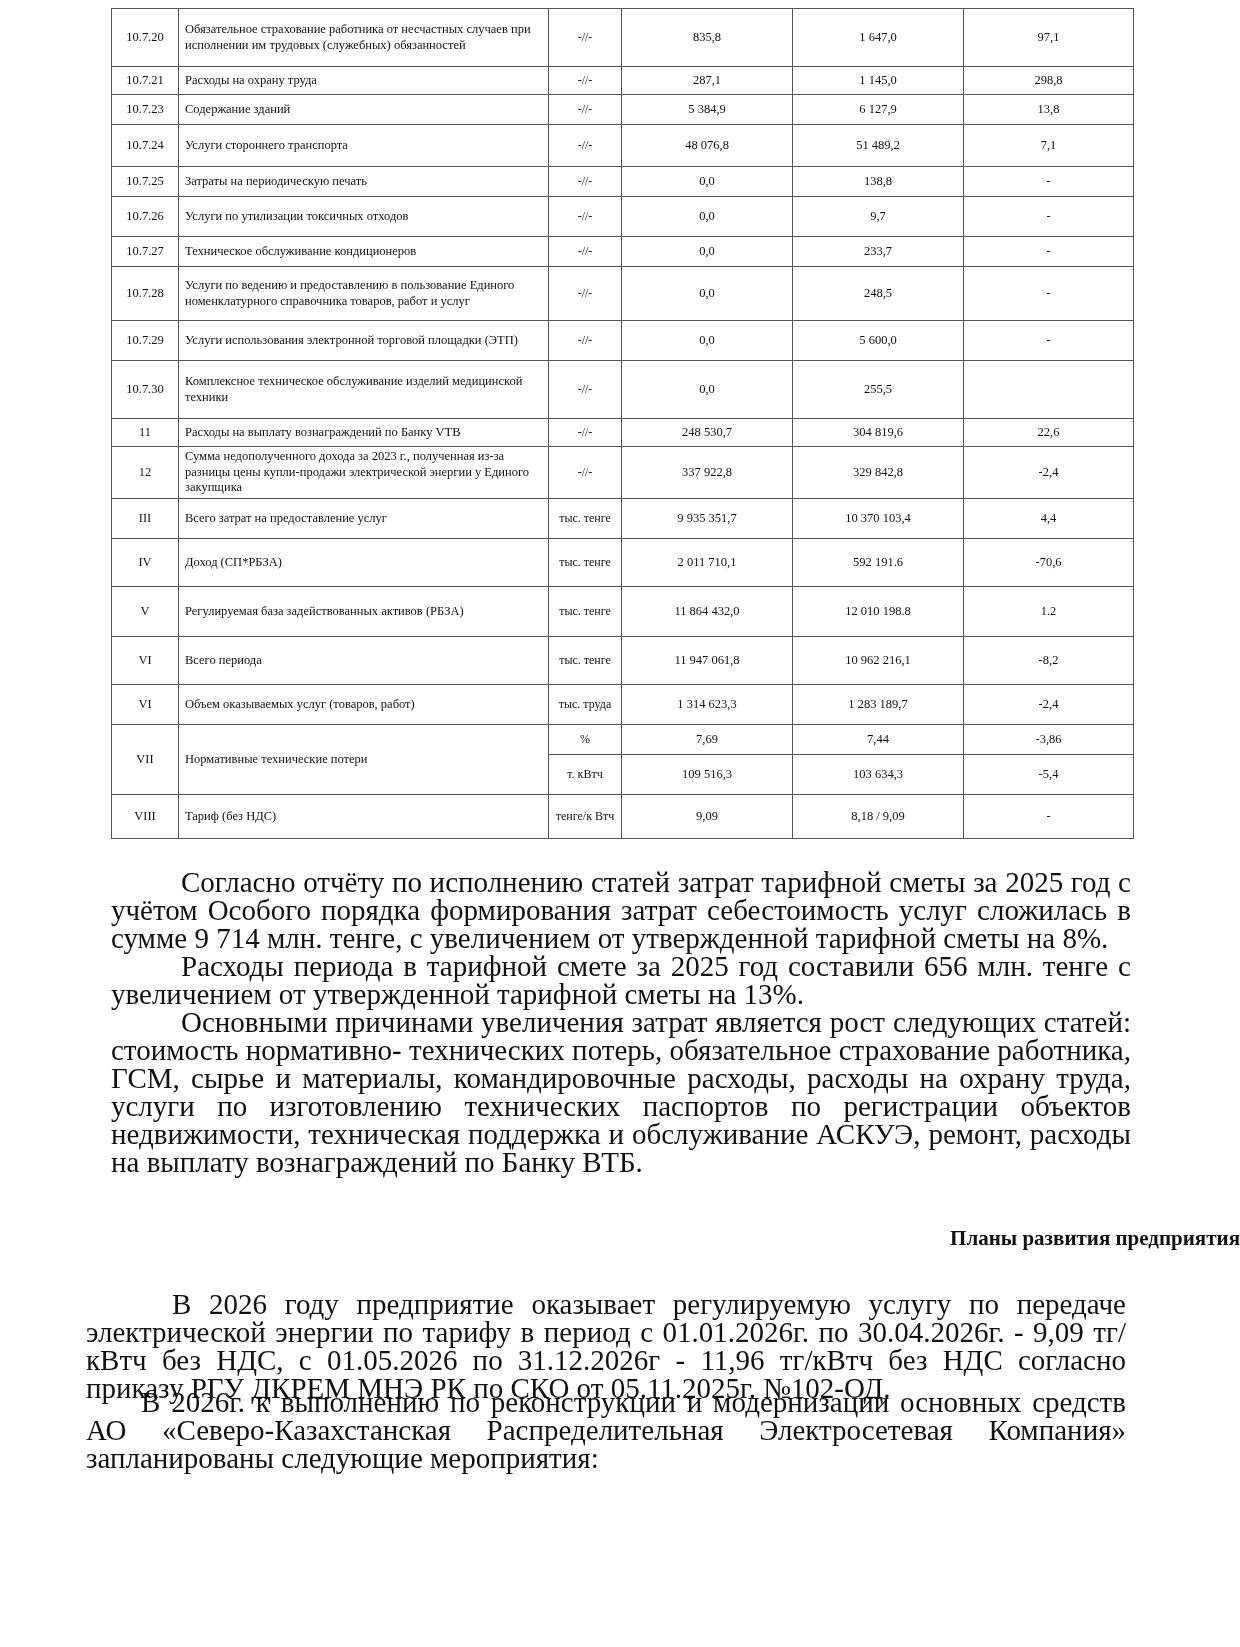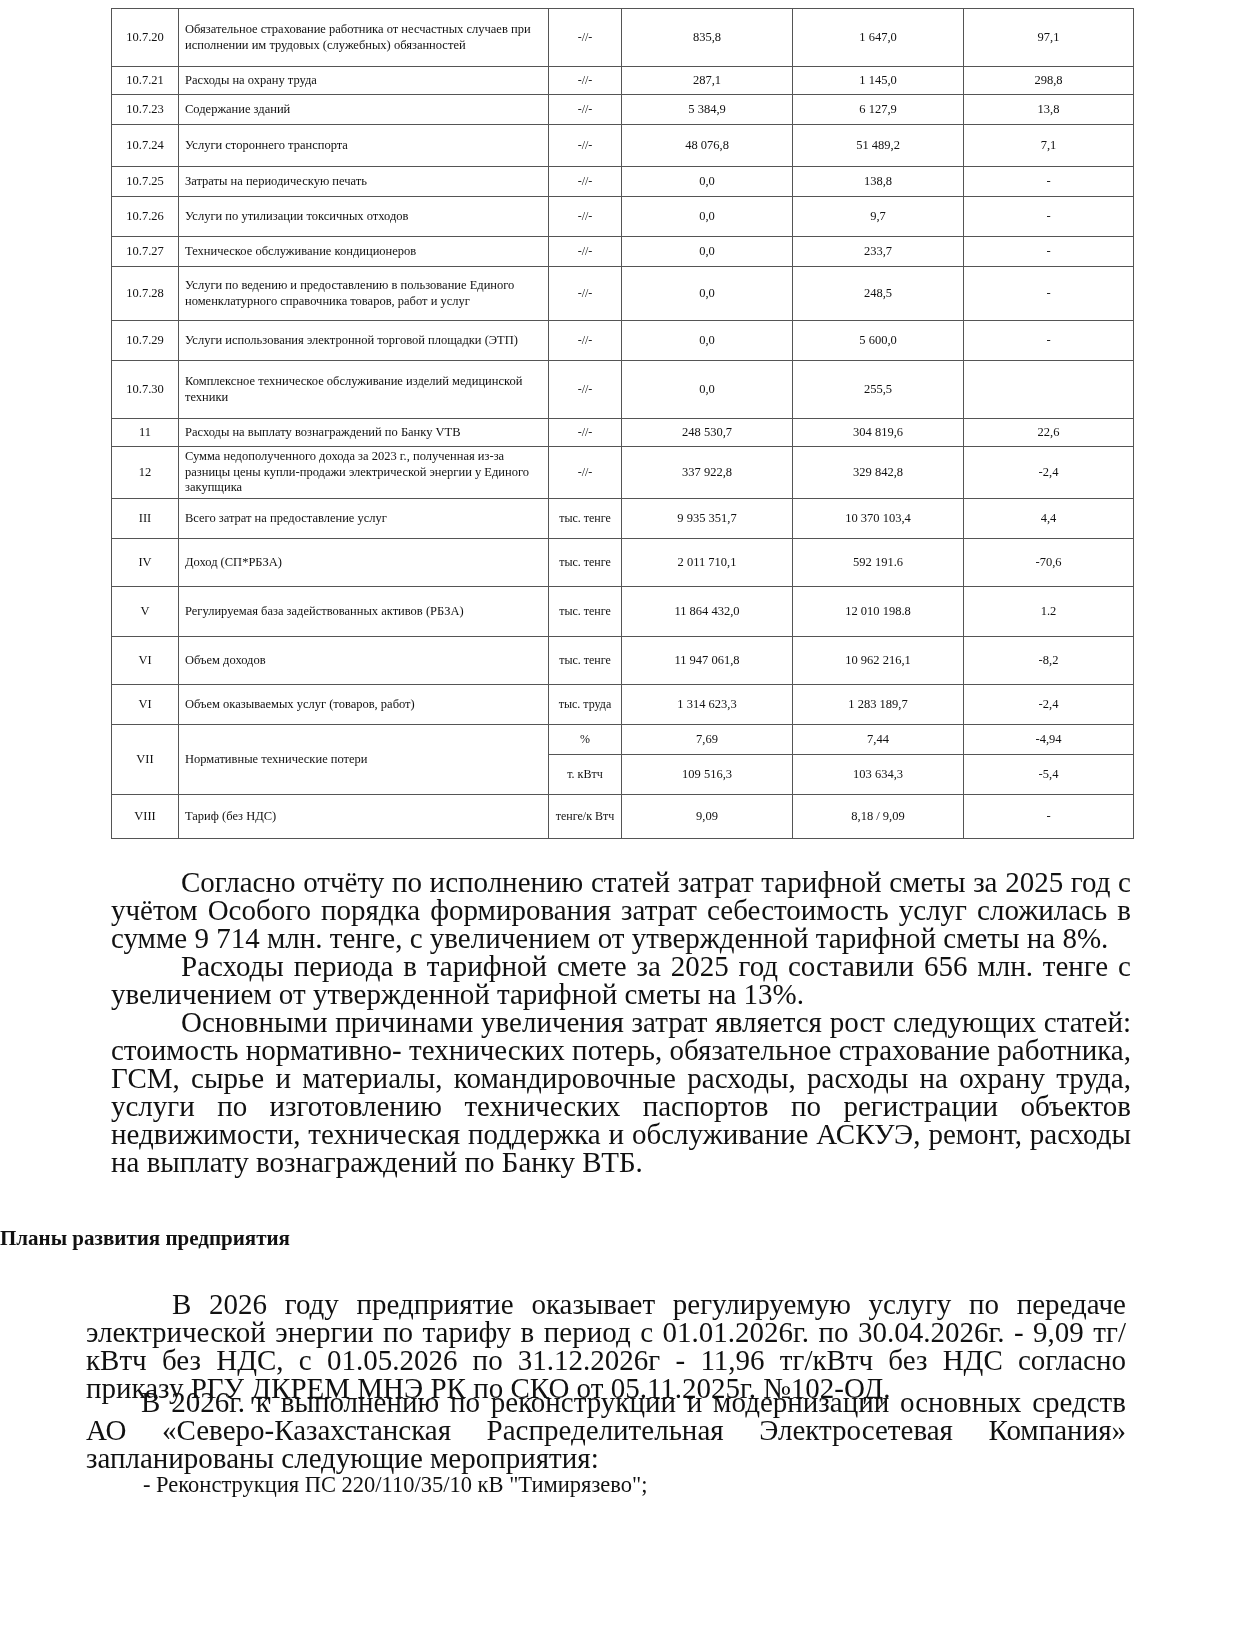--- a/index.html
+++ b/index.html
@@ -4,21 +4,21 @@
 <style>
   html, body { margin:0; padding:0; background:#ffffff; }
   body { width:1240px; height:1647px; position:relative; overflow:hidden; font-family:"Liberation Serif", serif; color:#111; }
   .tbl { position:absolute; left:111px; top:8px; width:1022px; border-collapse:collapse; table-layout:fixed; font-size:12.5px; }
   .tbl td { border:1px solid #555; text-align:center; vertical-align:middle; padding:2px 6px; line-height:1.25; }
   .tbl td.name { text-align:left; }
   .tbl tr.b td { font-weight:normal; }
   .tbl td.unit { font-size:12px; }
   .para { position:absolute; font-size:29px; line-height:28px; text-align:justify; }
   .indent { text-indent:70px; }
-  .heading { position:absolute; left:0; width:1240px; top:1226px; text-align:left; font-weight:bold; font-size:21px; }
+  .heading { position:absolute; left:0; width:1240px; top:1226px; text-align:right; font-weight:bold; font-size:21px; }
   .list { position:absolute; left:143px; font-size:22.5px; line-height:27px; }
 </style>
 </head>
 <body>
 
 <table class="tbl">
   <colgroup>
     <col style="width:67px">
       <col style="width:370px">
       <col style="width:73px">
@@ -142,41 +142,41 @@
       <tr class="b" style="height: 50px;">
         <td>V</td>
         <td class="name">Регулируемая база задействованных активов (РБЗА)</td>
         <td class="unit">тыс. тенге</td>
         <td>11 864 432,0</td>
         <td>12 010 198.8</td>
         <td>1.2</td>
       </tr>
       <tr class="b" style="height: 48px;">
         <td>VI</td>
-        <td class="name">Объем доходов</td>
+        <td class="name">Всего периода</td>
         <td class="unit">тыс. тенге</td>
         <td>11 947 061,8</td>
         <td>10 962 216,1</td>
         <td>-8,2</td>
       </tr>
       <tr class="b" style="height: 40px;">
         <td>VI</td>
         <td class="name">Объем оказываемых услуг (товаров, работ)</td>
         <td class="unit">тыс. труда</td>
         <td>1 314 623,3</td>
         <td>1 283 189,7</td>
         <td>-2,4</td>
       </tr>
       <tr class="b" style="height: 30px;">
         <td rowspan="2">VII</td>
         <td class="name" rowspan="2">Нормативные технические потери</td>
         <td class="unit">%</td>
         <td>7,69</td>
         <td>7,44</td>
-        <td>-4,94</td>
+        <td>-3,86</td>
       </tr>
       <tr class="b" style="height: 40px;">
         <td class="unit">т. кВтч</td>
         <td>109 516,3</td>
         <td>103 634,3</td>
         <td>-5,4</td>
       </tr>
       <tr class="b" style="height: 44px;">
         <td>VIII</td>
         <td class="name">Тариф (без НДС)</td>
@@ -191,14 +191,13 @@
 <div class="para indent" style="left:111px; top:868px; width:1020px;">Согласно отчёту по исполнению статей затрат тарифной сметы за 2025 год с учётом Особого порядка формирования затрат себестоимость услуг сложилась в сумме 9 714 млн. тенге, с увеличением от утвержденной тарифной сметы на 8%.</div>
 <div class="para indent" style="left:111px; top:952px; width:1020px;">Расходы периода в тарифной смете за 2025 год составили 656 млн. тенге с увеличением от утвержденной тарифной сметы на 13%.</div>
 <div class="para indent" style="left:111px; top:1008px; width:1020px;">Основными причинами увеличения затрат является рост следующих статей: стоимость нормативно- технических потерь, обязательное страхование работника, ГСМ, сырье и материалы, командировочные расходы, расходы на охрану труда, услуги по изготовлению технических паспортов по регистрации объектов недвижимости, техническая поддержка и обслуживание АСКУЭ, ремонт, расходы на выплату вознаграждений по Банку ВТБ.</div>
 
 <div class="heading">Планы развития предприятия</div>
 
 <div class="para indent" style="left:86px; top:1276px; width:1040px; text-indent:86px;margin-top:14px;">В 2026 году предприятие оказывает регулируемую услугу по передаче электрической энергии по тарифу в период с 01.01.2026г. по 30.04.2026г. - 9,09 тг/кВтч без НДС, с 01.05.2026 по 31.12.2026г - 11,96 тг/кВтч без НДС согласно приказу РГУ ДКРЕМ МНЭ РК по СКО от 05.11.2025г. №102-ОД.</div>
 <div class="para" style="left:86px; top:1388px; width:1040px; text-indent:55px;">В 2026г. к выполнению по реконструкции и модернизации основных средств АО «Северо-Казахстанская Распределительная Электросетевая Компания» запланированы следующие мероприятия:</div>
 
 <div class="list" style="top:1471px;">
-  <div>- Реконструкция ПС 220/110/35/10 кВ "Тимирязево";</div>
 </div>
 
 </body></html>

